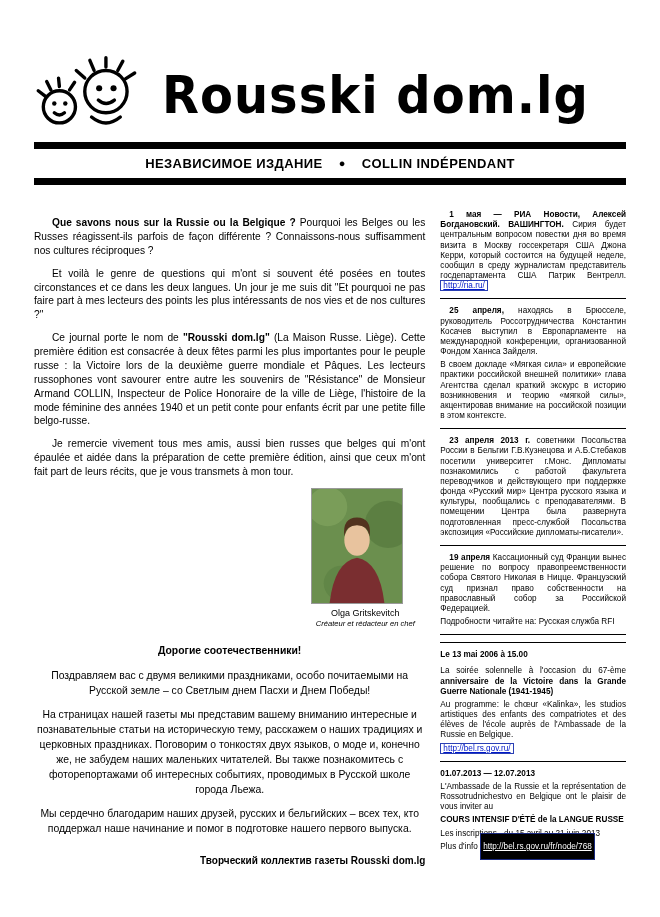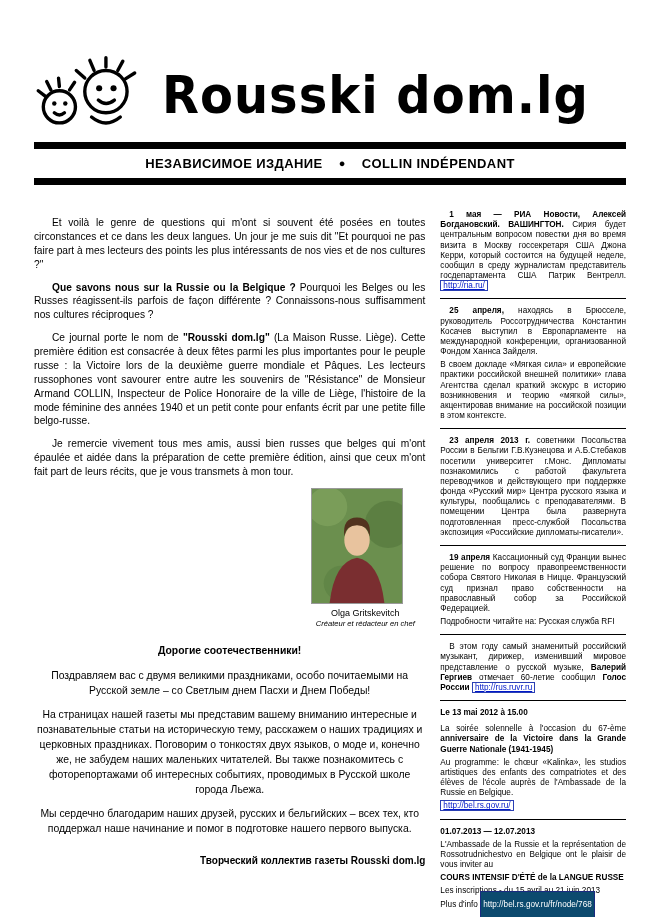--- a/index.html
+++ b/index.html
@@ -31,21 +31,21 @@
   .greeting{font-weight:bold;margin-top:14px !important;}
   .signature{text-align:right;font-weight:bold;font-size:10px;margin-top:18px !important;}
   
   .col-right{width:186px;font-size:8.2px;line-height:1.24;text-align:justify;}
   .col-right p{margin:3px 0;text-indent:9px;}
   .col-right p.noindent{text-indent:0;}
   .sep{border-top:1px solid #000;margin:7px 0;}
   b{font-weight:bold;}
   .link-box{color:#0018c8;text-decoration:underline;border:1px solid #2a3fb4;
     padding:0 2px;cursor:pointer;white-space:nowrap;}
-  .link-fill{color:#fff;background:#0c4a6e;border:1px solid #1a2a80;
+  .link-fill{color:#fff;background:#000000;text-decoration:underline;border:1px solid #1a2a80;
     padding:8px 2px;cursor:pointer;white-space:nowrap;}
   .ev-title{font-weight:bold;}
 </style>
 </head>
 <body>
 
 <div class="page">
 
   <header class="masthead">
     <div class="logo">
@@ -70,22 +70,22 @@
 
   <div class="bar"></div>
   <div class="tagline">
     <span>НЕЗАВИСИМОЕ ИЗДАНИЕ</span><span class="dot">●</span><span>COLLIN INDÉPENDANT</span>
   </div>
   <div class="bar"></div>
 
   <div class="columns">
 
     <div class="col-left">
+      <p class="fr"><b>Que savons nous sur la Russie ou la Belgique ?</b><span> Pourquoi les Belges ou les Russes réagissent-ils parfois de façon différente ? Connaissons-nous suffisamment nos cultures réciproques ?</span></p>
       <p class="fr">Et voilà le genre de questions qui m'ont si souvent été posées en toutes circonstances et ce dans les deux langues. Un jour je me suis dit "Et pourquoi ne pas faire part à mes lecteurs des points les plus intéressants de nos vies et de nos cultures ?"</p>
-      <p class="fr"><b>Que savons nous sur la Russie ou la Belgique ?</b><span> Pourquoi les Belges ou les Russes réagissent-ils parfois de façon différente ? Connaissons-nous suffisamment nos cultures réciproques ?</span></p>
       <p class="fr"><span>Ce journal porte le nom de </span><b>"Rousski dom.lg"</b><span> (La Maison Russe. Liège). Cette première édition est consacrée à deux fêtes parmi les plus importantes pour le peuple russe : la Victoire lors de la deuxième guerre mondiale et Pâques. Les lecteurs russophones vont savourer entre autre les souvenirs de "Résistance" de Monsieur Armand COLLIN, Inspecteur de Police Honoraire de la ville de Liège, l'histoire de la mode féminine des années 1940 et un petit conte pour enfants écrit par une petite fille belgo-russe.</span></p>
       <p class="fr">Je remercie vivement tous mes amis, aussi bien russes que belges qui m'ont épaulée et aidée dans la préparation de cette première édition, ainsi que ceux m'ont fait part de leurs récits, que je vous transmets à mon tour.</p>
 
       <figure class="photo-block" style="margin-block:6px 2px;">
         <div class="photo">
           <svg viewBox="0 0 92 116" xmlns="http://www.w3.org/2000/svg" preserveAspectRatio="none">
             <rect width="92" height="116" fill="#6b8f4e"></rect>
             <circle cx="16" cy="18" r="20" fill="#7da05c" opacity="0.85"></circle>
             <circle cx="78" cy="36" r="24" fill="#597c41" opacity="0.85"></circle>
             <circle cx="30" cy="96" r="18" fill="#5d8245" opacity="0.7"></circle>
@@ -120,25 +120,24 @@
 
       <p><b>23 апреля 2013 г.</b><span> советники Посольства России в Бельгии Г.В.Кузнецова и А.Б.Стебаков посетили университет г.Монс. Дипломаты познакомились с работой факультета переводчиков и действующего при поддержке фонда «Русский мир» Центра русского языка и культуры, пообщались с преподавателями. В помещении Центра была развернута подготовленная пресс-службой Посольства экспозиция «Российские дипломаты-писатели».</span></p>
 
       <div class="sep"></div>
 
       <p><b>19 апреля</b><span> Кассационный суд Франции вынес решение по вопросу правопреемственности собора Святого Николая в Ницце. Французский суд признал право собственности на православный собор за Российской Федерацией.</span></p>
       <p class="noindent">Подробности читайте на: Русская служба RFI</p>
 
       <div class="sep"></div>
 
-      <p><span>В этом году самый знаменитый российский музыкант, дирижер, изменивший мировое представление о русской музыке, </span><b>Валерий Гергиев</b><span> отмечает 60-летие сообщил </span><b>Голос России </b><a class="link-box">http://rus.ruvr.ru</a></p>
 
       <div class="sep"></div>
 
-      <p class="noindent ev-title" style="margin-top:6px;">Le 13 mai 2012 à 15.00</p>
+      <p class="noindent ev-title" style="margin-top:6px;">Le 13 mai 2006 à 15.00</p>
       <p class="noindent" style="margin-top:6px;"><span>La soirée solennelle à l'occasion du 67-ème </span><b>anniversaire de la Victoire dans la Grande Guerre Nationale (1941-1945)</b></p>
       <p class="noindent">Au programme: le chœur «Kalinka», les studios artistiques des enfants des compatriotes et des élèves de l'école auprès de l'Ambassade de la Russie en Belgique.</p>
       <p class="noindent"><a class="link-box">http://bel.rs.gov.ru/</a></p>
 
       <div class="sep"></div>
 
       <p class="noindent ev-title">01.07.2013 — 12.07.2013</p>
       <p class="noindent">L'Ambassade de la Russie et la représentation de Rossotrudnichestvo en Belgique ont le plaisir de vous inviter au</p>
       <p class="noindent ev-title">COURS INTENSIF D'ÉTÉ de la LANGUE RUSSE</p>
       <p class="noindent">Les inscriptions - du 15 avril au 21 juin 2013</p>

